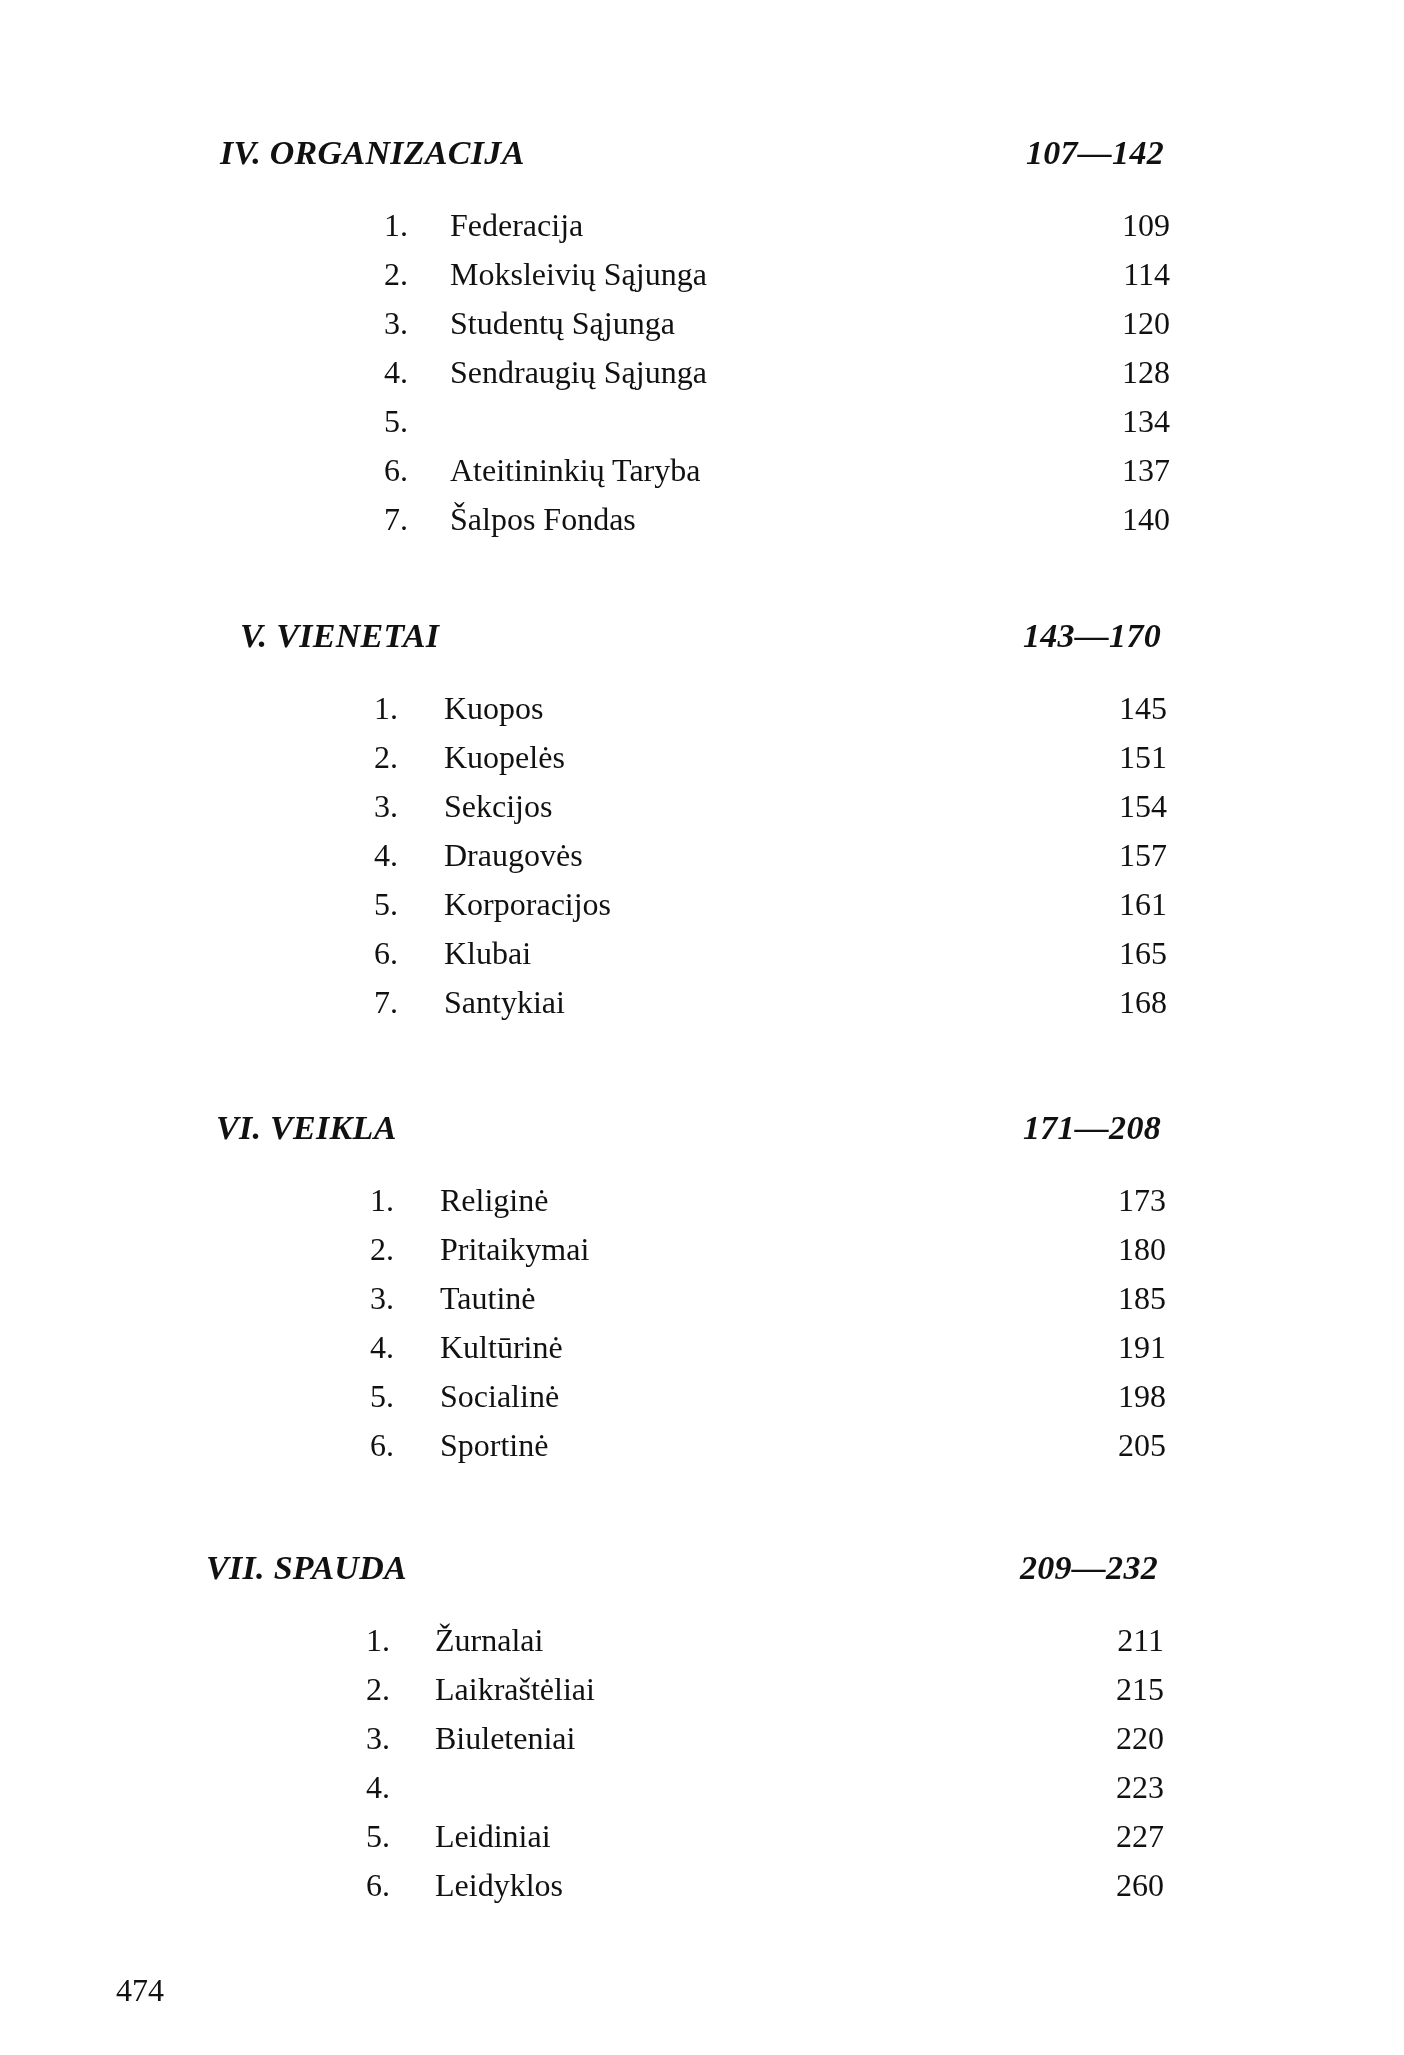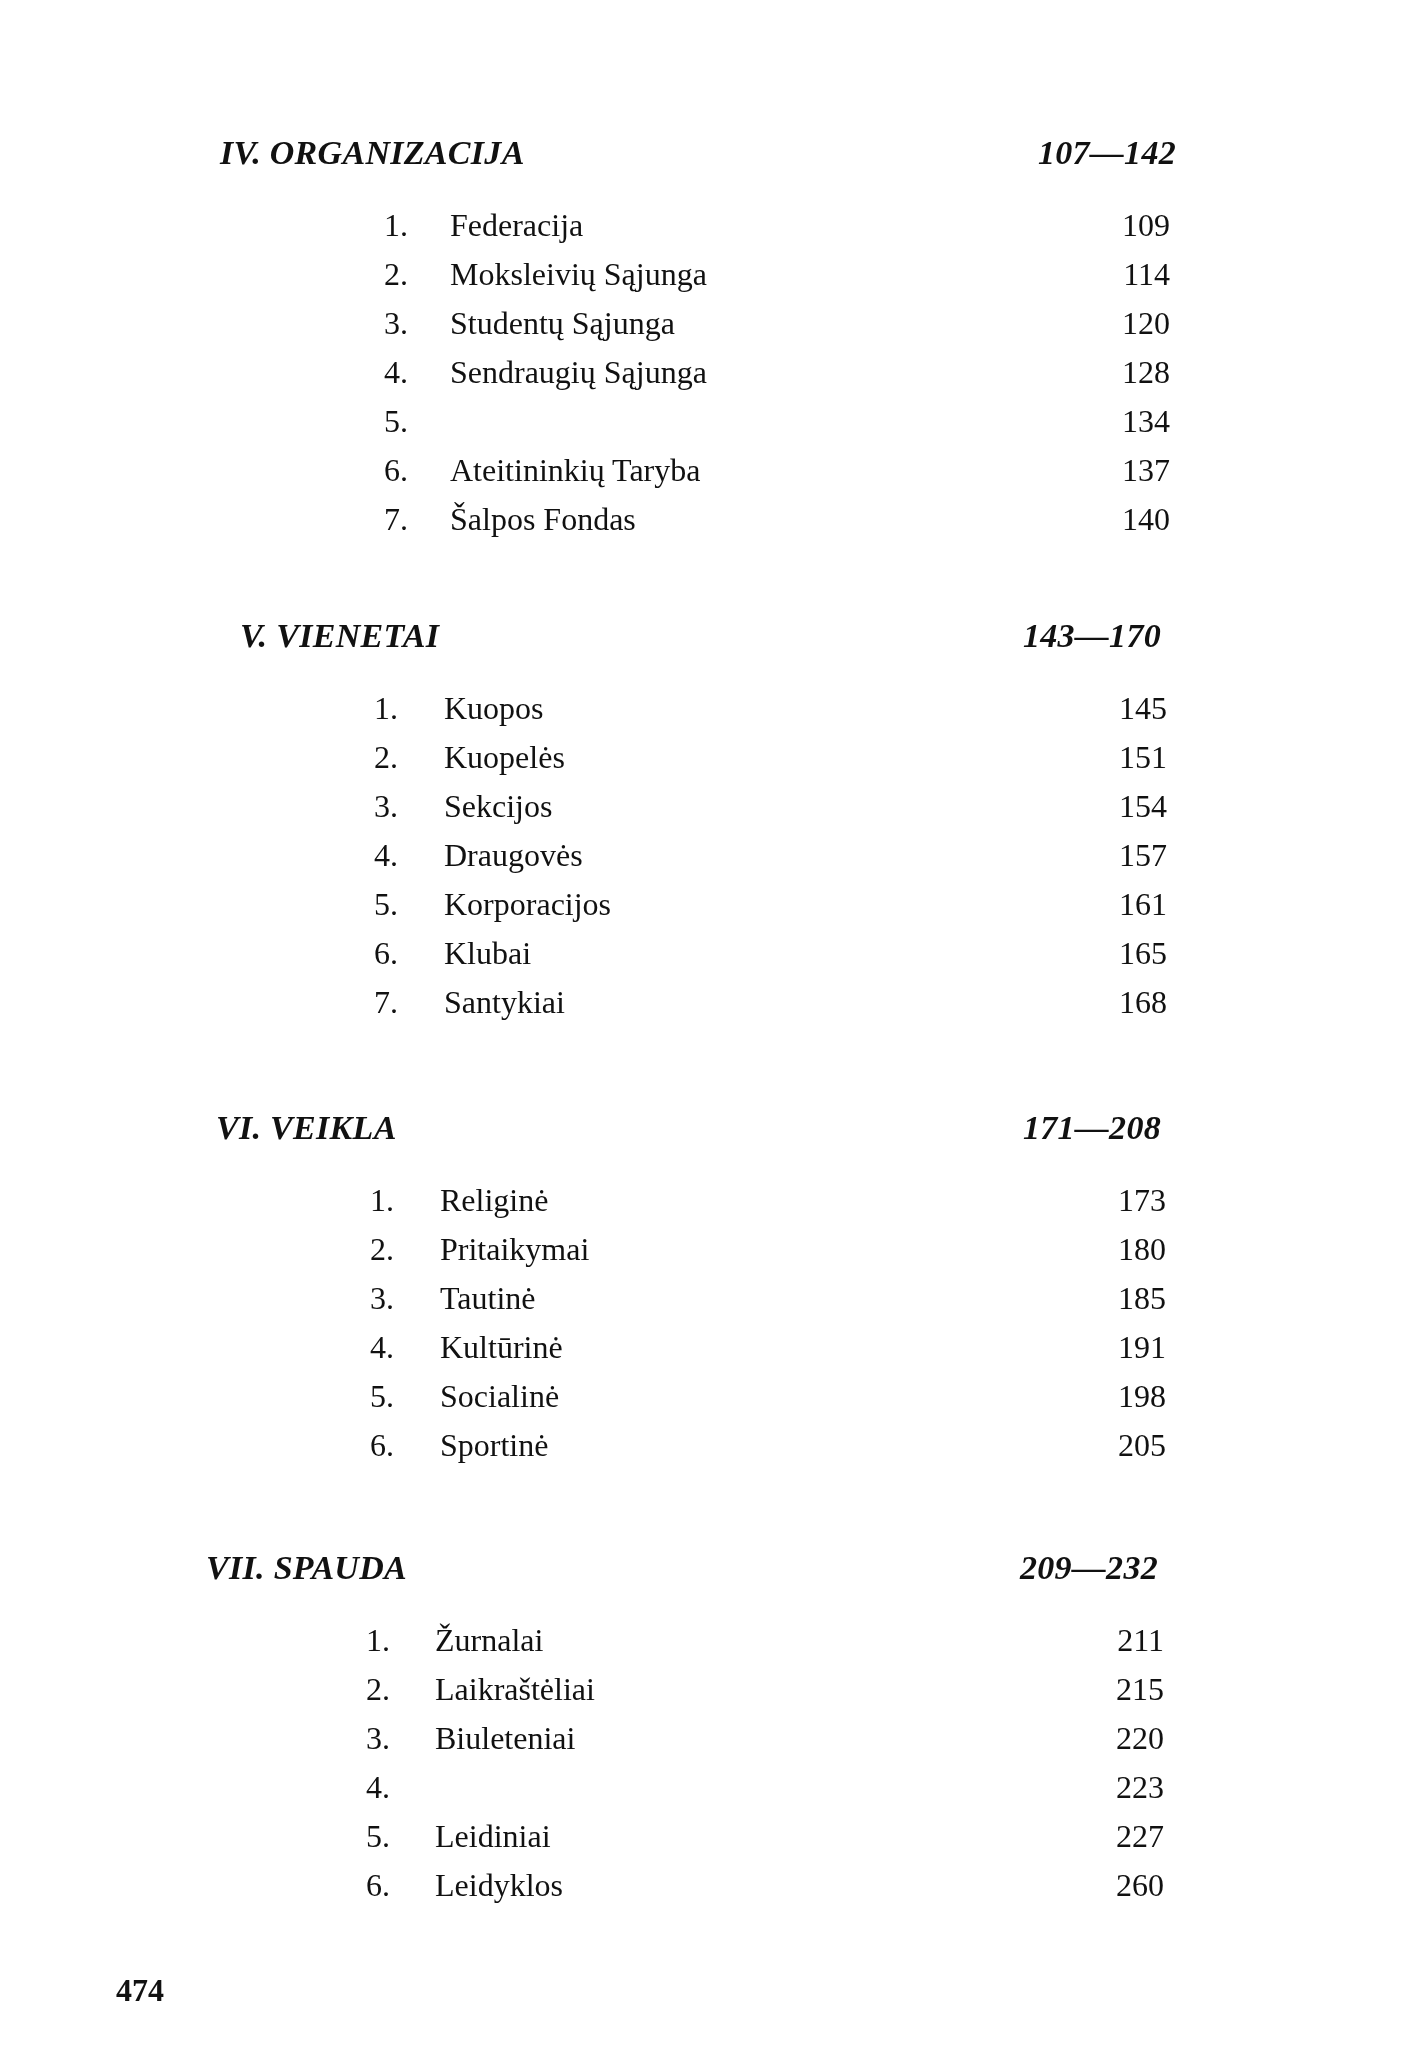--- a/index.html
+++ b/index.html
@@ -14,30 +14,30 @@
     font-weight: bold; font-style: italic; font-size: 34px; line-height: 40px;
     white-space: nowrap; letter-spacing: 0.3px;
   }
   .sec-range { text-align: right; }
   .items { position: absolute; left: 0; top: 70px; width: 1404px; }
   .item { position: absolute; left: 0; width: 1404px; height: 44px;
           font-family: "Liberation Serif", "DejaVu Serif", serif; font-size: 32px; line-height: 44px; }
   .item .num, .item .title, .item .pg { position: absolute; top: 0; white-space: nowrap; }
   .item .pg { text-align: right; }
   .folio { position: absolute; left: 116px; top: 1970px;
-           font-family: "Liberation Serif", "DejaVu Serif", serif; font-weight: bold;
+           font-family: "Liberation Serif", "DejaVu Serif", serif; font-weight: normal;
            font-size: 32px; line-height: 40px; }
 
   
   #sec-iv   { top: 133px; }
   #sec-v    { top: 616px; }
   #sec-vi   { top: 1108px; }
   #sec-vii  { top: 1548px; }
 
-  #sec-iv  .sec-title { left: 220px; }   #sec-iv  .sec-range { right: 228px; margin-left: 20px; }
+  #sec-iv  .sec-title { left: 220px; }   #sec-iv  .sec-range { right: 240px; margin-left: 20px; }
   #sec-v   .sec-title { left: 240px; }   #sec-v   .sec-range { right: 243px; text-align: right; }
   #sec-vi  .sec-title { left: 216px; }   #sec-vi  .sec-range { right: 243px; }
   #sec-vii .sec-title { left: 206px; }   #sec-vii .sec-range { right: 246px; }
 
   #sec-iv  .num { left: 384px; }  #sec-iv  .title { left: 450px; }  #sec-iv  .pg { right: 234px; }
   #sec-v   .num { left: 374px; }  #sec-v   .title { left: 444px; }  #sec-v   .pg { right: 237px; }
   #sec-vi  .num { left: 370px; }  #sec-vi  .title { left: 440px; }  #sec-vi  .pg { right: 238px; }
   #sec-vii .num { left: 366px; }  #sec-vii .title { left: 435px; }  #sec-vii .pg { right: 240px; }
 
   .i0 { top: 0px; }   .i1 { top: 49px; }  .i2 { top: 98px; }  .i3 { top: 147px; }

